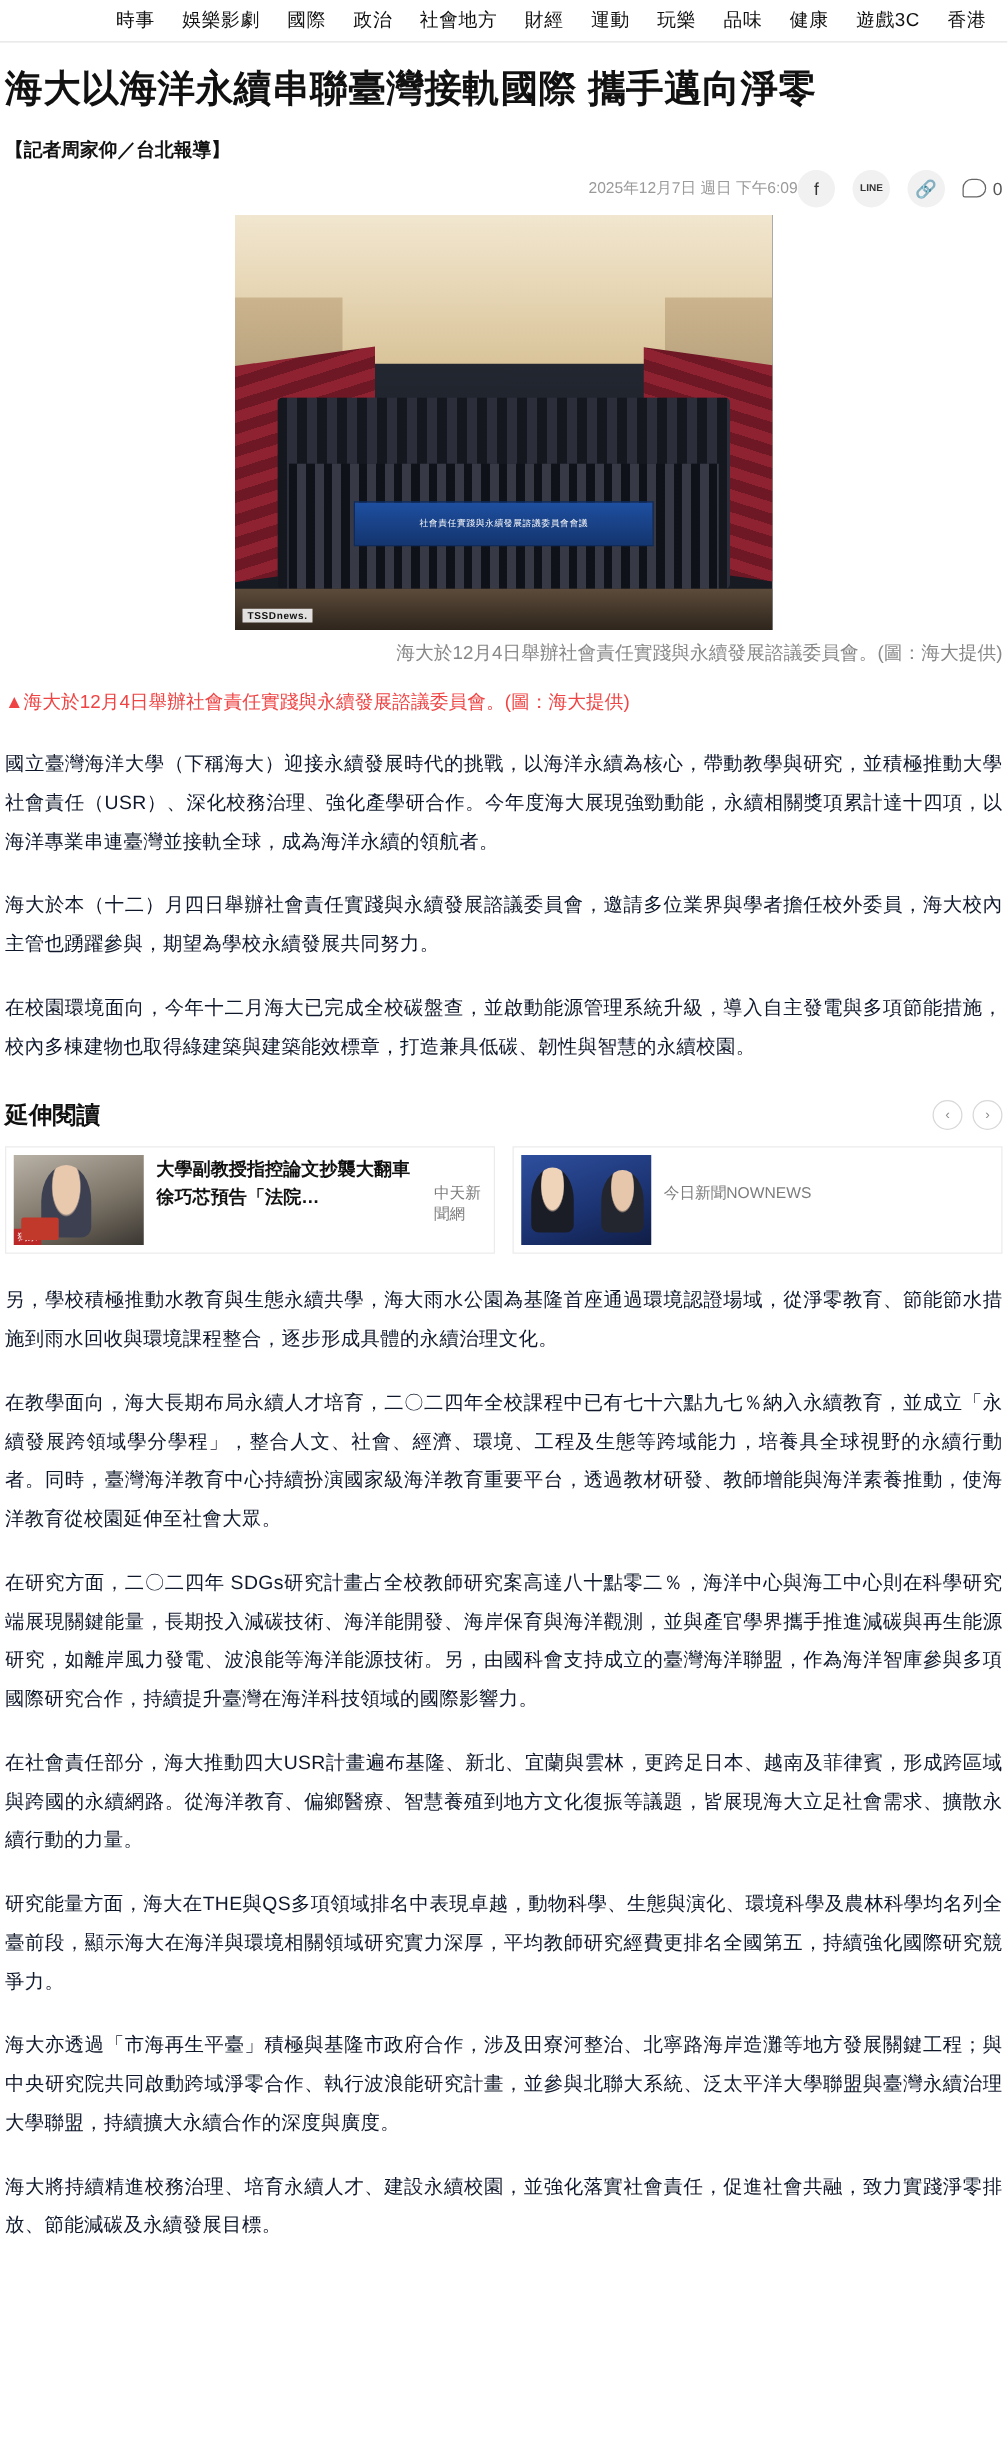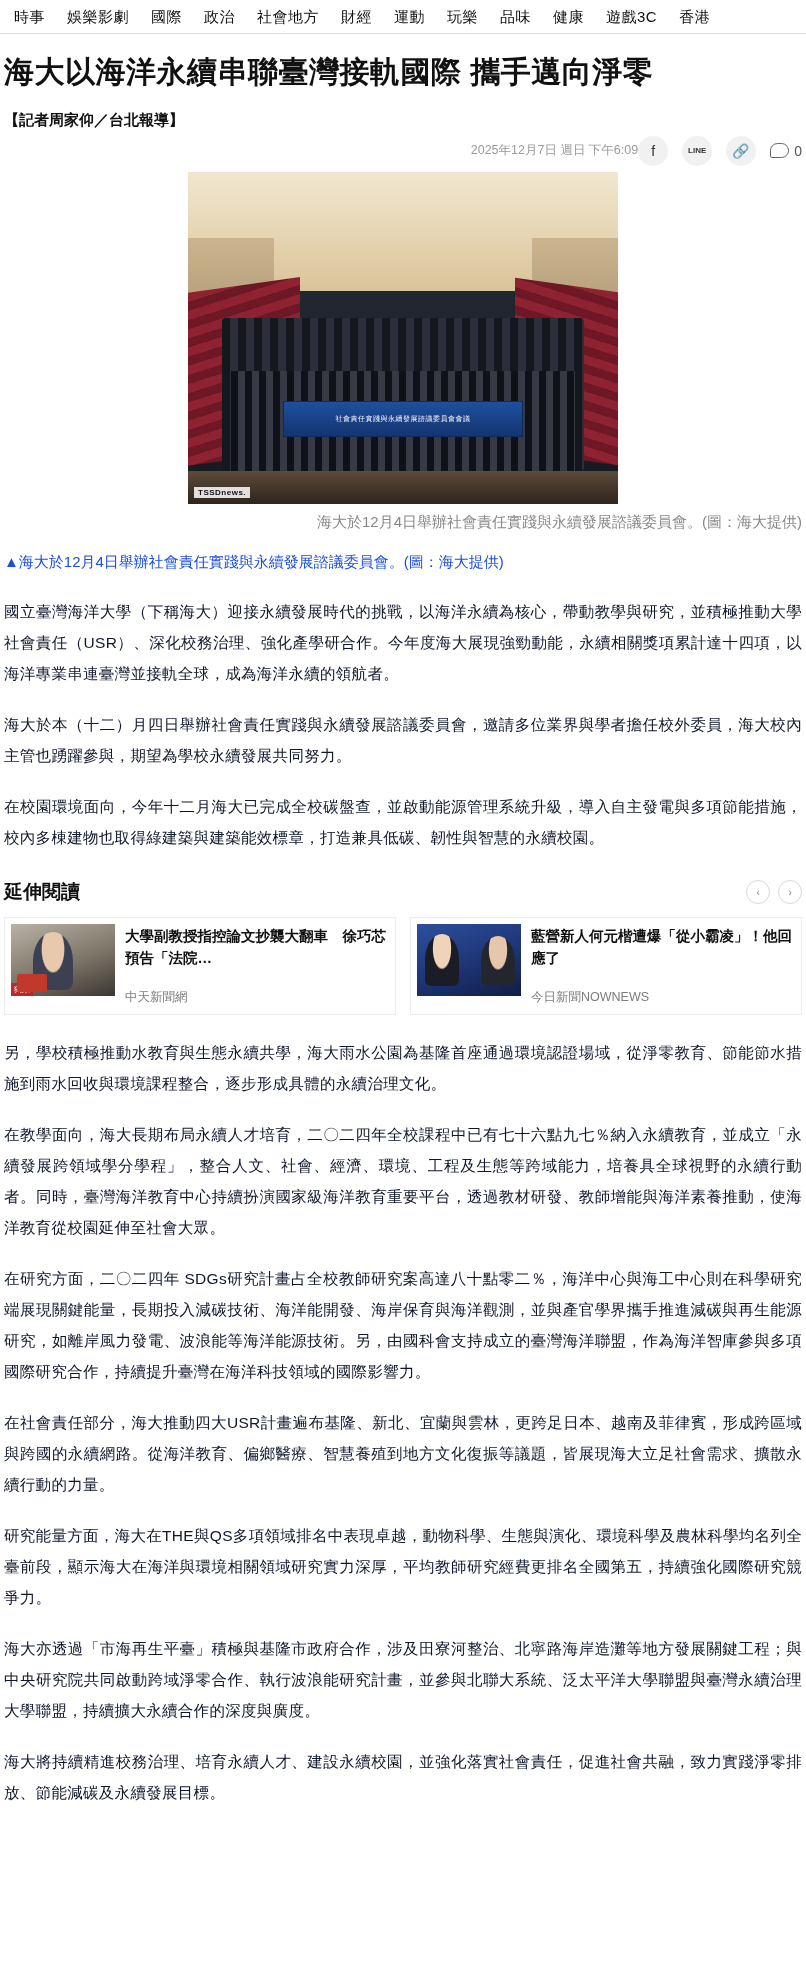--- a/index.html
+++ b/index.html
@@ -14,20 +14,21 @@
 
   
   .navbar {
     display: flex;
     align-items: center;
     height: 34px;
     border-bottom: 1px solid #e3e3e3;
     padding: 0 6px;
     overflow: hidden;
     white-space: nowrap;
+    justify-content: flex-end;
   }
   .navbar .nav-item {
     font-size: 15px;
     color: #111;
     padding: 0 11px;
     line-height: 34px;
     cursor: pointer;
     letter-spacing: 0.5px;
   }
   .navbar .nav-item.first { padding-left: 8px; }
@@ -162,21 +163,21 @@
     font-weight: bold;
   }
   figcaption.hero-cap {
     text-align: right;
     font-size: 15px;
     color: #888;
     margin: 9px 0 0 0;
   }
   .img-credit-line {
     font-size: 15px;
-    color: #1d4ed8;
+    color: #ef4444;
     margin: 18px 0 22px 0;
     line-height: 1.6;
   }
 
   
   p.body-p {
     font-size: 15.5px;
     line-height: 2.0;
     color: #0f172a;
     margin: 0 0 20px 0;
@@ -258,21 +259,21 @@
     background: radial-gradient(ellipse at 50% 28%, #e7c7ab 0 36%, #23262f 40% 100%);
     border-radius: 50% 50% 6px 6px;
   }
   .rc-badge {
     position: absolute; left: 0; bottom: 0;
     background: rgba(200,30,30,.85);
     color: #fff; font-size: 8px; padding: 1px 3px;
   }
   .rc-body {
     display: flex;
-    flex-direction: column;
+    flex-direction: row;
     min-width: 0;
     padding: 2px 2px 2px 0;
   }
   .rc-title {
     font-size: 14.5px;
     line-height: 1.5;
     font-weight: bold;
     color: #111;
     display: -webkit-box;
     -webkit-line-clamp: 2;
@@ -358,21 +359,20 @@
         <span class="rc-badge">獨家</span>
       </div>
       <div class="rc-body">
         <div class="rc-title">大學副教授指控論文抄襲大翻車　徐巧芯預告「法院…</div>
         <div class="rc-source">中天新聞網</div>
       </div>
     </div>
     <div class="related-card">
       <div class="rc-thumb b"></div>
       <div class="rc-body">
-        <div class="rc-title">藍營新人何元楷遭爆「從小霸凌」！他回應了</div>
         <div class="rc-source">今日新聞NOWNEWS</div>
       </div>
     </div>
   </div>
 
   <p class="body-p">另，學校積極推動水教育與生態永續共學，海大雨水公園為基隆首座通過環境認證場域，從淨零教育、節能節水措施到雨水回收與環境課程整合，逐步形成具體的永續治理文化。</p>
   <p class="body-p">在教學面向，海大長期布局永續人才培育，二〇二四年全校課程中已有七十六點九七％納入永續教育，並成立「永續發展跨領域學分學程」，整合人文、社會、經濟、環境、工程及生態等跨域能力，培養具全球視野的永續行動者。同時，臺灣海洋教育中心持續扮演國家級海洋教育重要平台，透過教材研發、教師增能與海洋素養推動，使海洋教育從校園延伸至社會大眾。</p>
   <p class="body-p">在研究方面，二〇二四年 SDGs研究計畫占全校教師研究案高達八十點零二％，海洋中心與海工中心則在科學研究端展現關鍵能量，長期投入減碳技術、海洋能開發、海岸保育與海洋觀測，並與產官學界攜手推進減碳與再生能源研究，如離岸風力發電、波浪能等海洋能源技術。另，由國科會支持成立的臺灣海洋聯盟，作為海洋智庫參與多項國際研究合作，持續提升臺灣在海洋科技領域的國際影響力。</p>
   <p class="body-p">在社會責任部分，海大推動四大USR計畫遍布基隆、新北、宜蘭與雲林，更跨足日本、越南及菲律賓，形成跨區域與跨國的永續網路。從海洋教育、偏鄉醫療、智慧養殖到地方文化復振等議題，皆展現海大立足社會需求、擴散永續行動的力量。</p>
   <p class="body-p">研究能量方面，海大在THE與QS多項領域排名中表現卓越，動物科學、生態與演化、環境科學及農林科學均名列全臺前段，顯示海大在海洋與環境相關領域研究實力深厚，平均教師研究經費更排名全國第五，持續強化國際研究競爭力。</p>

